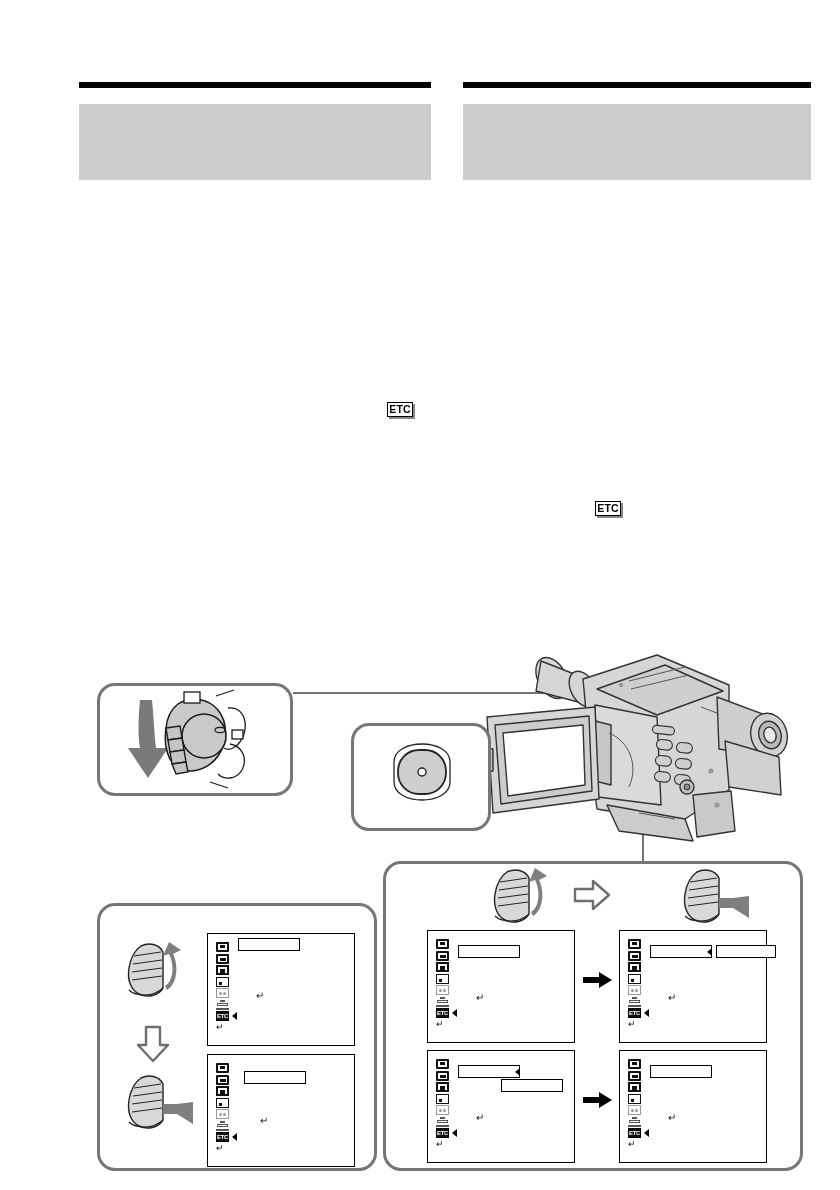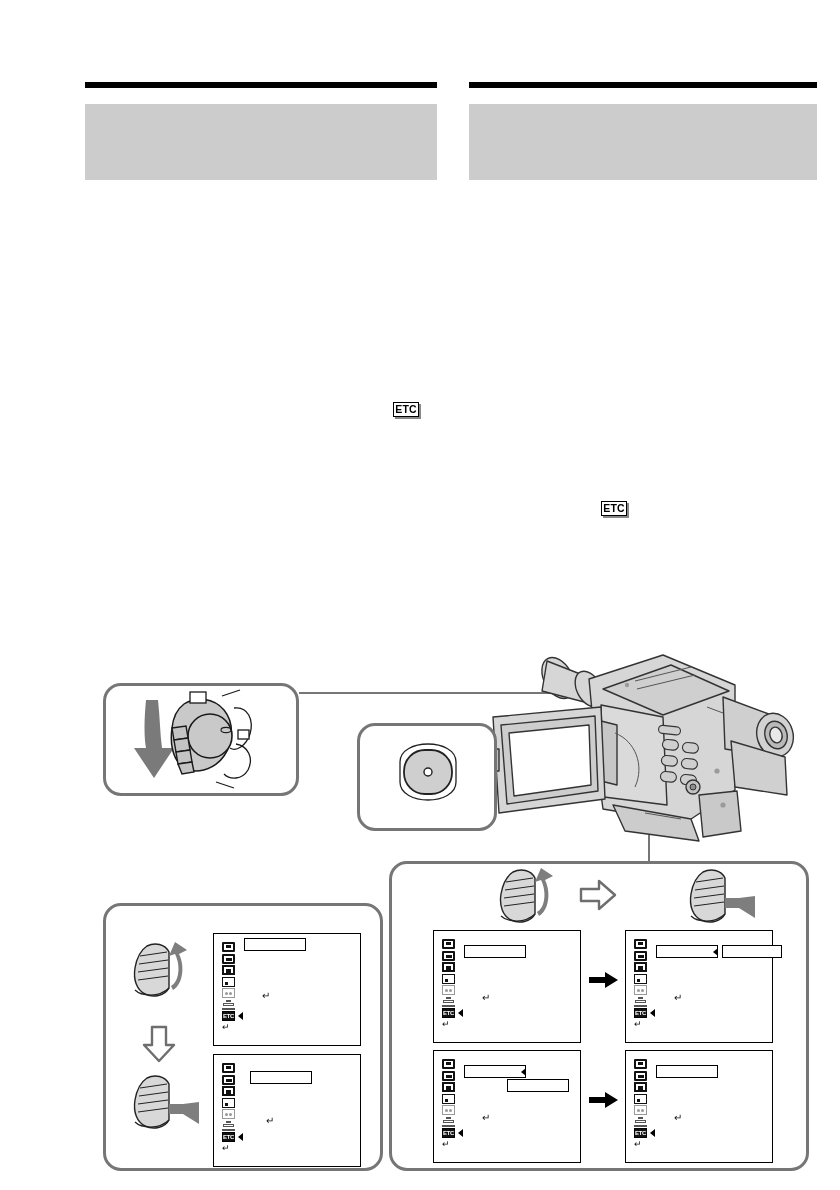--- a/index.html
+++ b/index.html
@@ -2,21 +2,21 @@
 <html><head>
 <meta charset="utf-8">
 <title>Manual Page</title>
 <style>
   html,body{margin:0;padding:0;background:#ffffff;}
   body{
     width:840px;height:1190px;position:relative;overflow:hidden;
     font-family:"Liberation Sans", sans-serif;
     color:#000;
   }
-  .page{position:absolute;left:17px;top:0;width:692px;height:1190px;}
+  .page{position:absolute;left:11px;top:0;width:692px;height:1190px;}
   .abs{position:absolute;}
 
   
   .rule{position:absolute;background:#000;height:6px;}
   .grayband{position:absolute;background:#cccccc;}
 
   
   .etc-icon{
     position:absolute;
     width:26px;height:15px;

